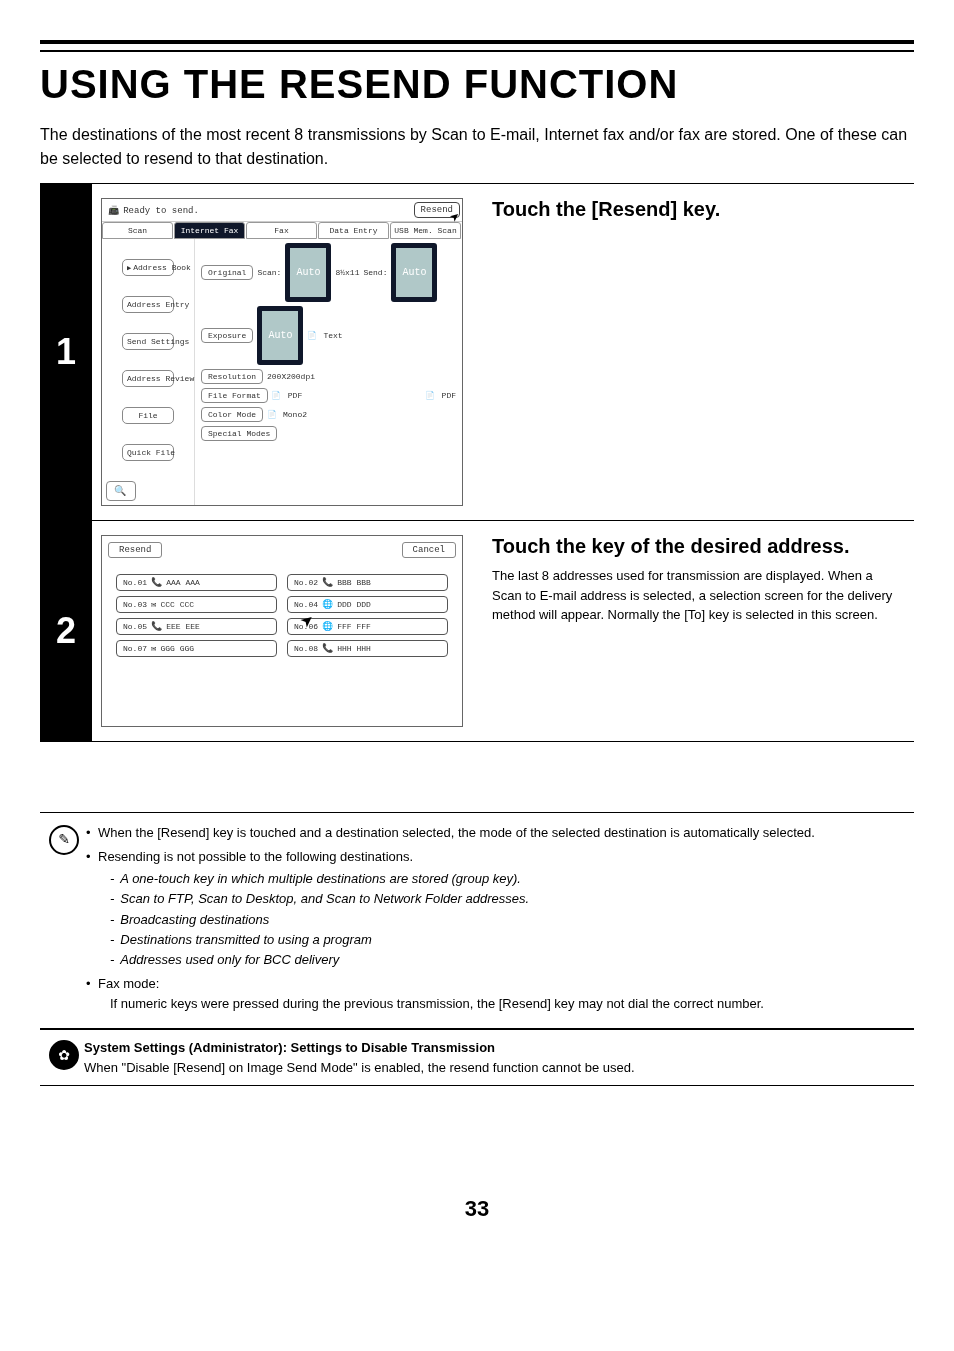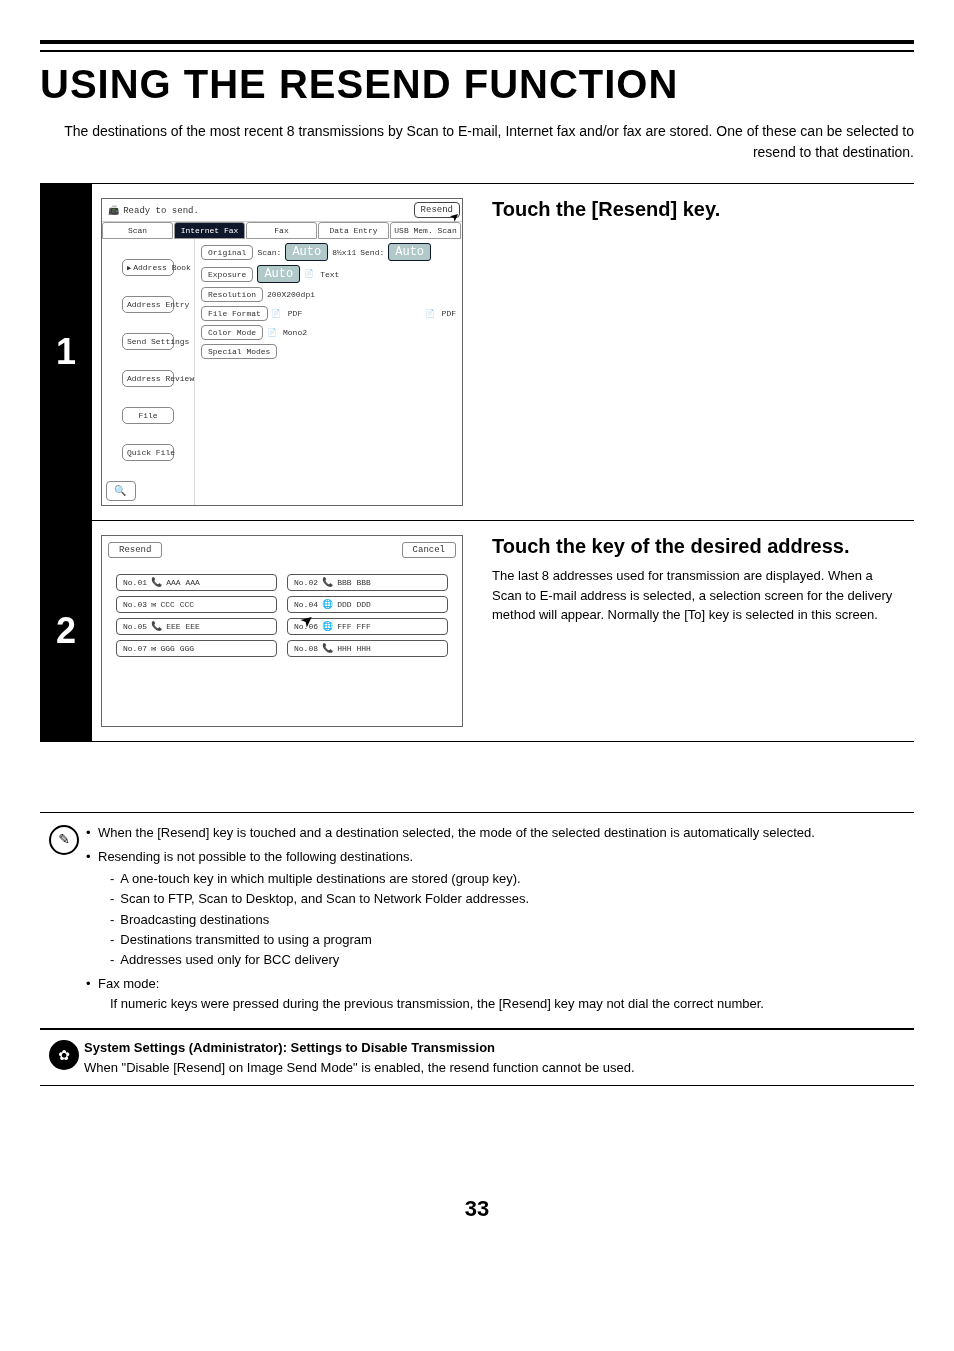--- a/index.html
+++ b/index.html
@@ -16,24 +16,23 @@
     height: 6px;
     margin-bottom: 10px;
   }
   h1 {
     font-size: 40px;
     font-weight: 900;
     margin: 0 0 12px 0;
     letter-spacing: 1px;
   }
   .intro {
-    font-size: 14px;
+    font-size: 16px;
     line-height: 1.5;
-    margin-bottom: 20px;
-    text-align: right;
+    margin-bottom: 12px;
   }
   .section {
     border-top: 1px solid #000;
     border-bottom: 1px solid #000;
   }
   .step-row {
     display: flex;
     align-items: stretch;
     min-height: 220px;
   }
@@ -167,24 +166,24 @@
   }
   .rlbl {
     font-size: 8px;
   }
   .rval {
     font-size: 8px;
   }
   .autobtn {
     background: #b0c8c8;
     color: #fff;
-    border: 1px solid #0f172a;
+    border: 5px solid #0f172a;
     border-radius: 3px;
-    padding: 1px 6px;
-    font-size: 12px;
+    padding: 19px 6px;
+    font-size: 10px;
   }
   .icon-doc::before { content: "📄"; font-size: 8px; margin-right: 2px;}
   .preview-btn {
     border: 1px solid #888;
     border-radius: 4px;
     width: 28px;
     height: 18px;
     margin: 4px;
     display: flex;
     align-items: center;
@@ -282,20 +281,21 @@
   }
   .notes-body > ul > li::before {
     content: "•";
     position: absolute;
     left: 0;
   }
   .notes-body .sub {
     list-style: none;
     padding-left: 12px;
     margin: 2px 0;
+    font-style: italic;
   }
   .notes-body .sub li::before {
     content: "-";
     margin-right: 6px;
   }
   .notes-body .fax-sub {
     padding-left: 12px;
     display: block;
   }
   .admin {

